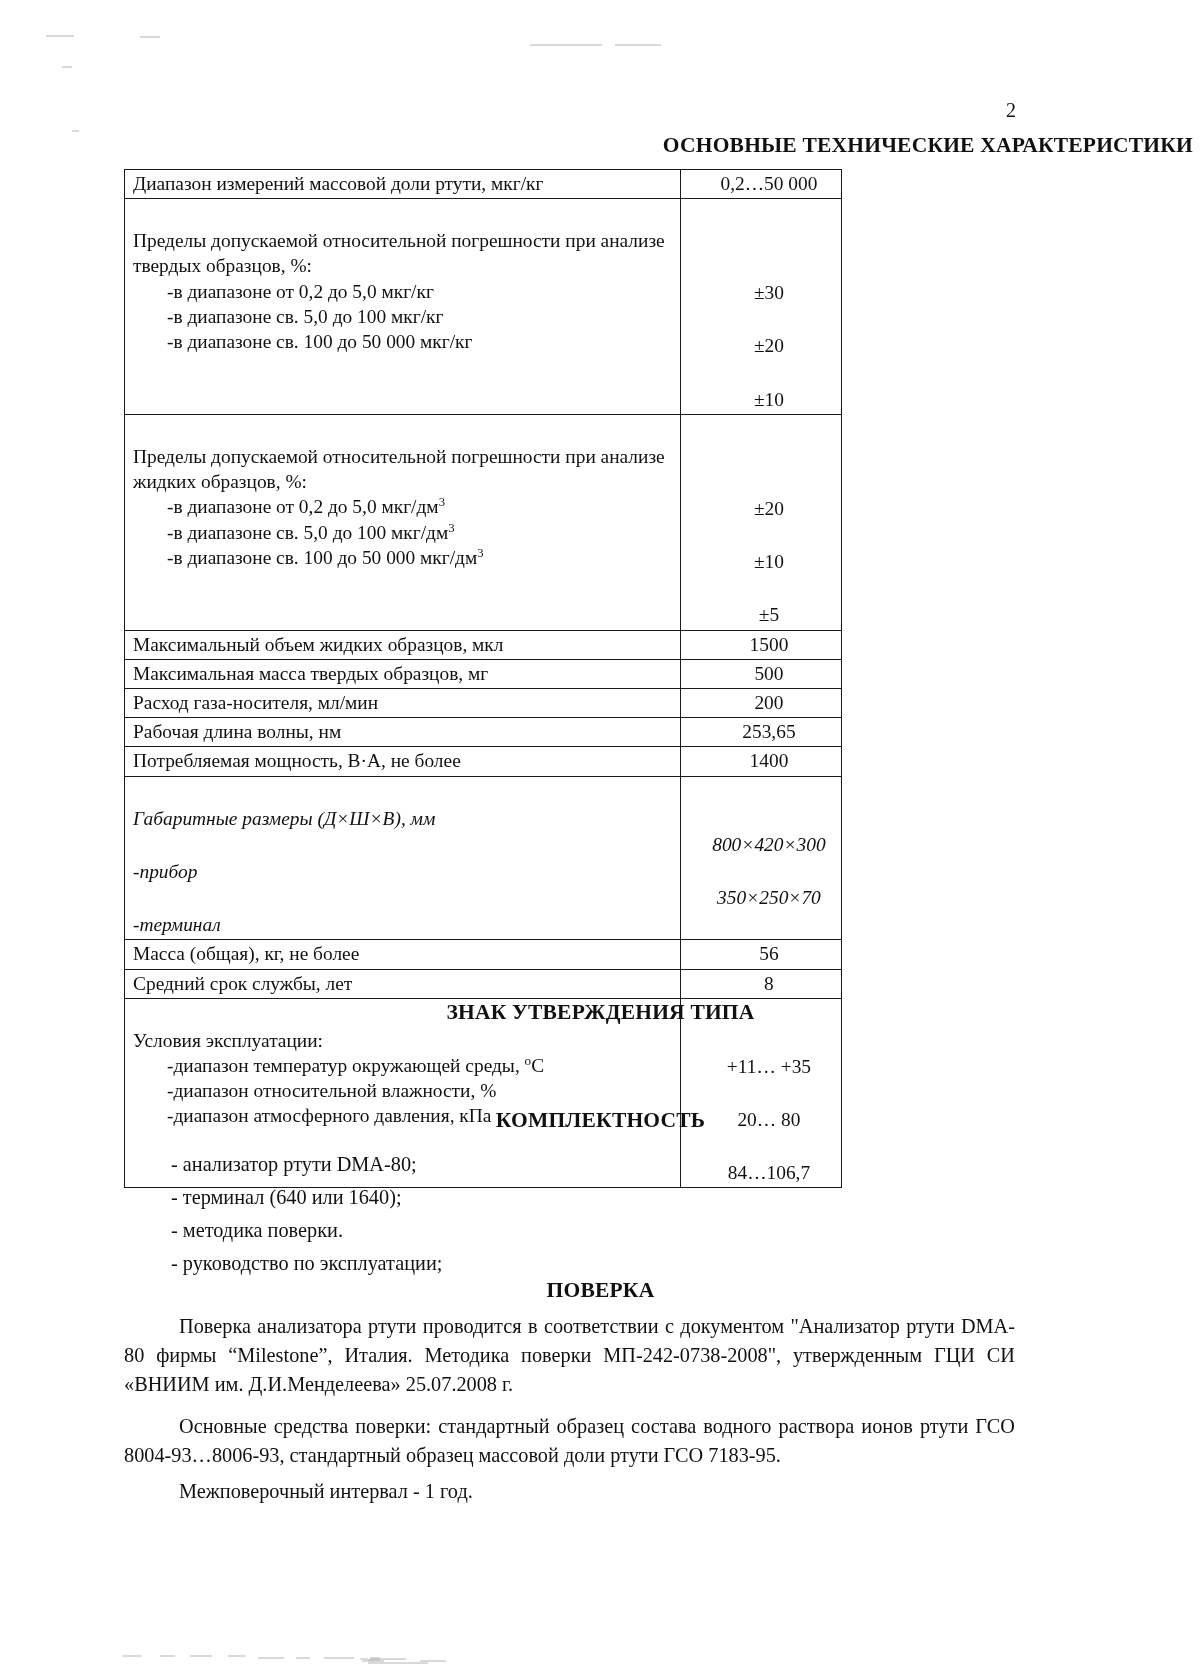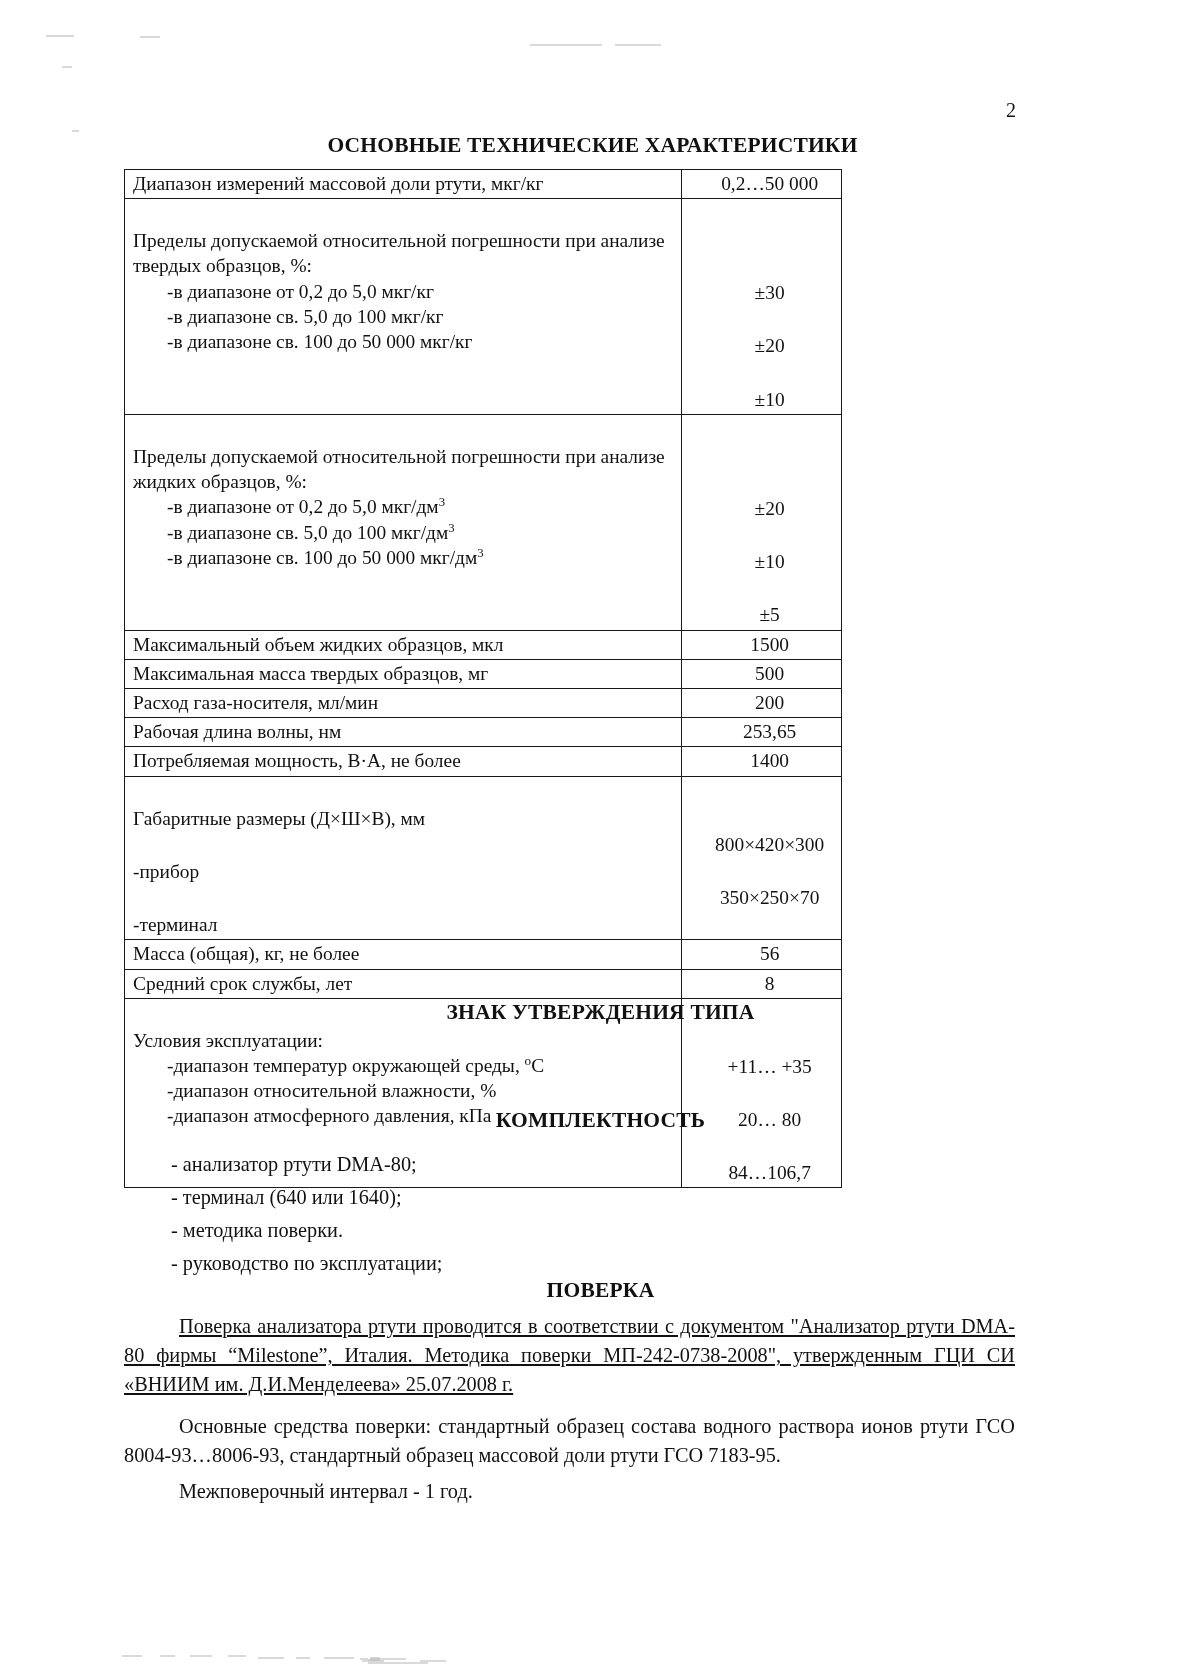--- a/index.html
+++ b/index.html
@@ -44,22 +44,23 @@
   .section-title {
     text-align: center;
     font-weight: bold;
     font-size: 21.5px;
     letter-spacing: 0.2px;
   }
 
   #title-main {
     position: absolute;
     left: 0;
-    right: 16px;
+    right: 8px;
     top: 133px;
+    text-align: right;
   }
 
   
   table.spec {
     position: absolute;
     left: 124px;
     top: 169px;
     width: 718px;
     border-collapse: collapse;
     font-size: 19.4px;
@@ -77,21 +78,21 @@
   table.spec td.val {
     width: 148px;
     text-align: center;
     padding: 1px 4px 2px 20px;
     line-height: 1.30;
     white-space: nowrap;
   }
   .ind1 { padding-left: 34px; display: block; }
   .blk { display: block; margin-top: 28px; }
   .pad-top { padding-top: 7px; }
-  .pad-btm { padding-bottom: 4px; }
+  .pad-btm { padding-bottom: 4px; font-style: italic; }
   sup.sm { font-size: 0.66em; vertical-align: super; line-height: 0; }
   .deg { font-size: 0.68em; vertical-align: super; line-height: 0; }
   .volt-sup { font-size: 0.62em; position: relative; top: -0.55em; left: 1px; }
   .volt-sub { font-size: 0.62em; position: relative; top: 0.18em; left: 1px; }
   .gap-val { height: 26px; display: block; }
 
   
   #title-znak { position: absolute; left: 0; right: 0; top: 1000px; }
   #title-komplekt { position: absolute; left: 0; right: 0; top: 1108px; }
   #title-poverka { position: absolute; left: 0; right: 0; top: 1278px; }
@@ -100,21 +101,21 @@
     position: absolute;
     left: 124px;
     width: 891px;
     font-size: 20.3px;
     line-height: 1.43;
     text-align: justify;
     text-indent: 55px;
   }
 
   #para-znak { top: 1035px; }
-  #para-poverka-1 { top: 1312px; text-decoration: underline; }
+  #para-poverka-1 { top: 1312px; }
   #para-poverka-2 { top: 1412px; }
   #para-poverka-3 { top: 1477px; }
 
   ul.itemlist {
     position: absolute;
     left: 124px;
     top: 1148px;
     width: 891px;
     margin: 0;
     padding: 0;

